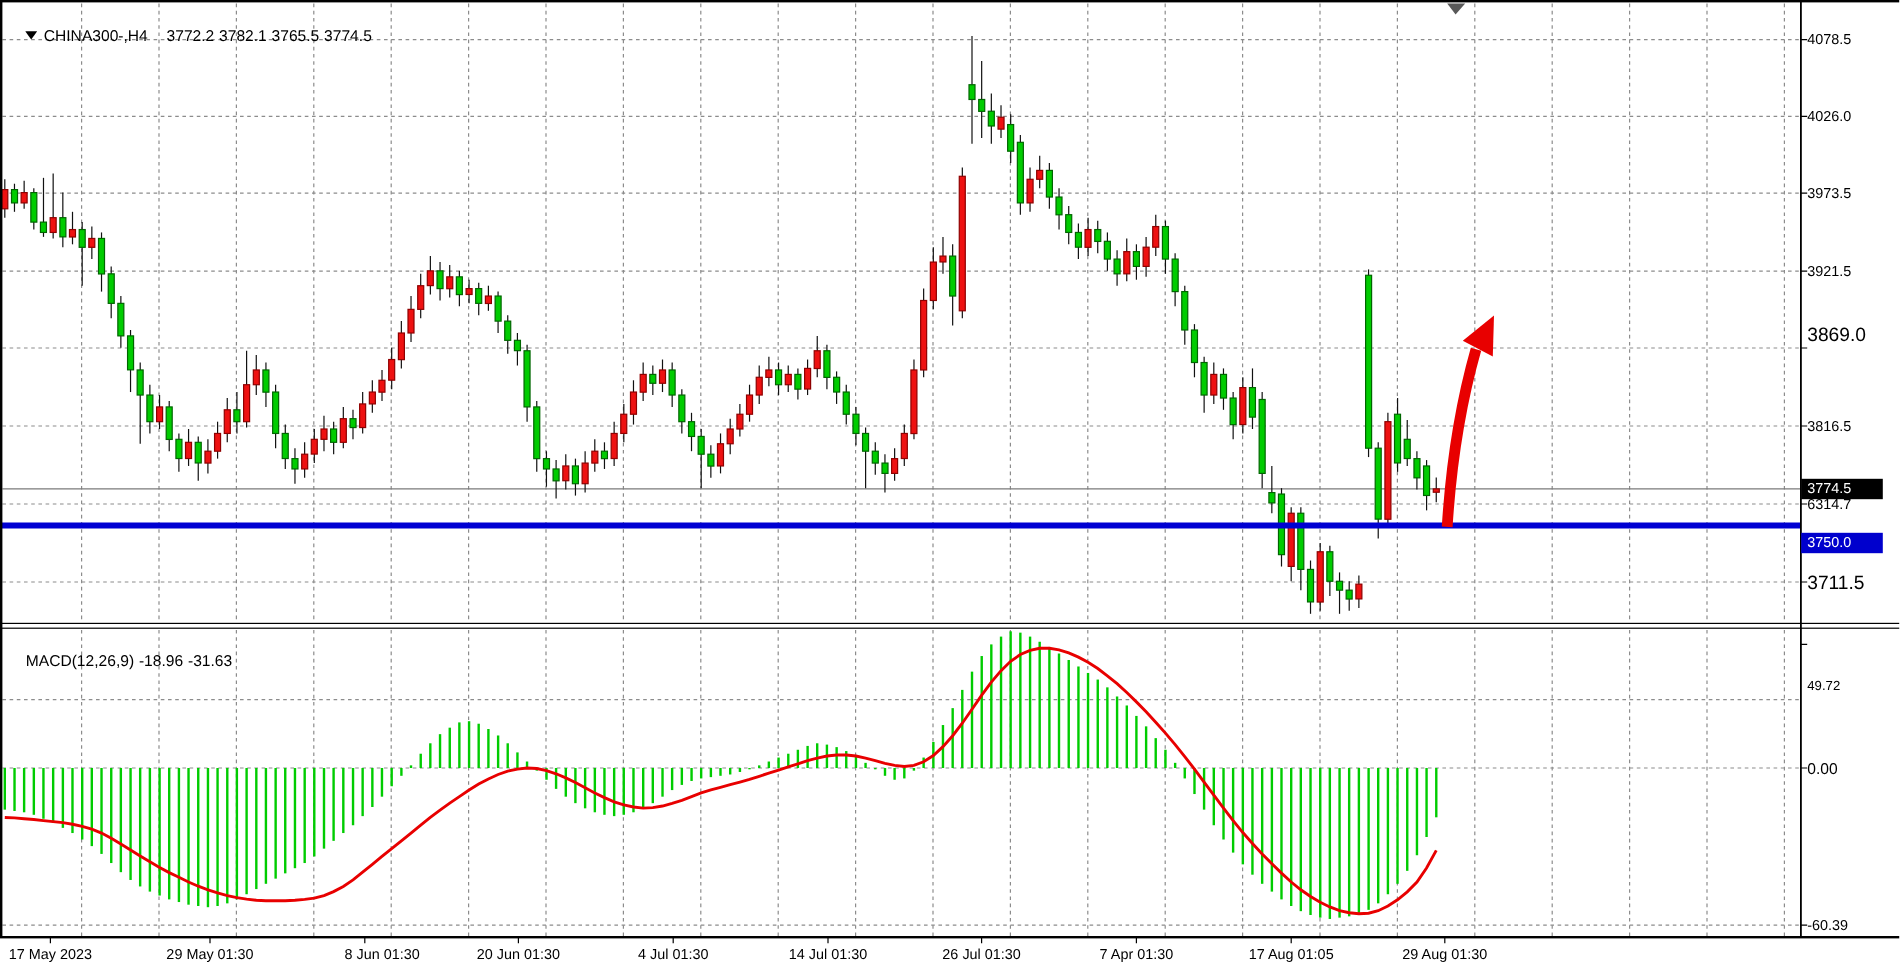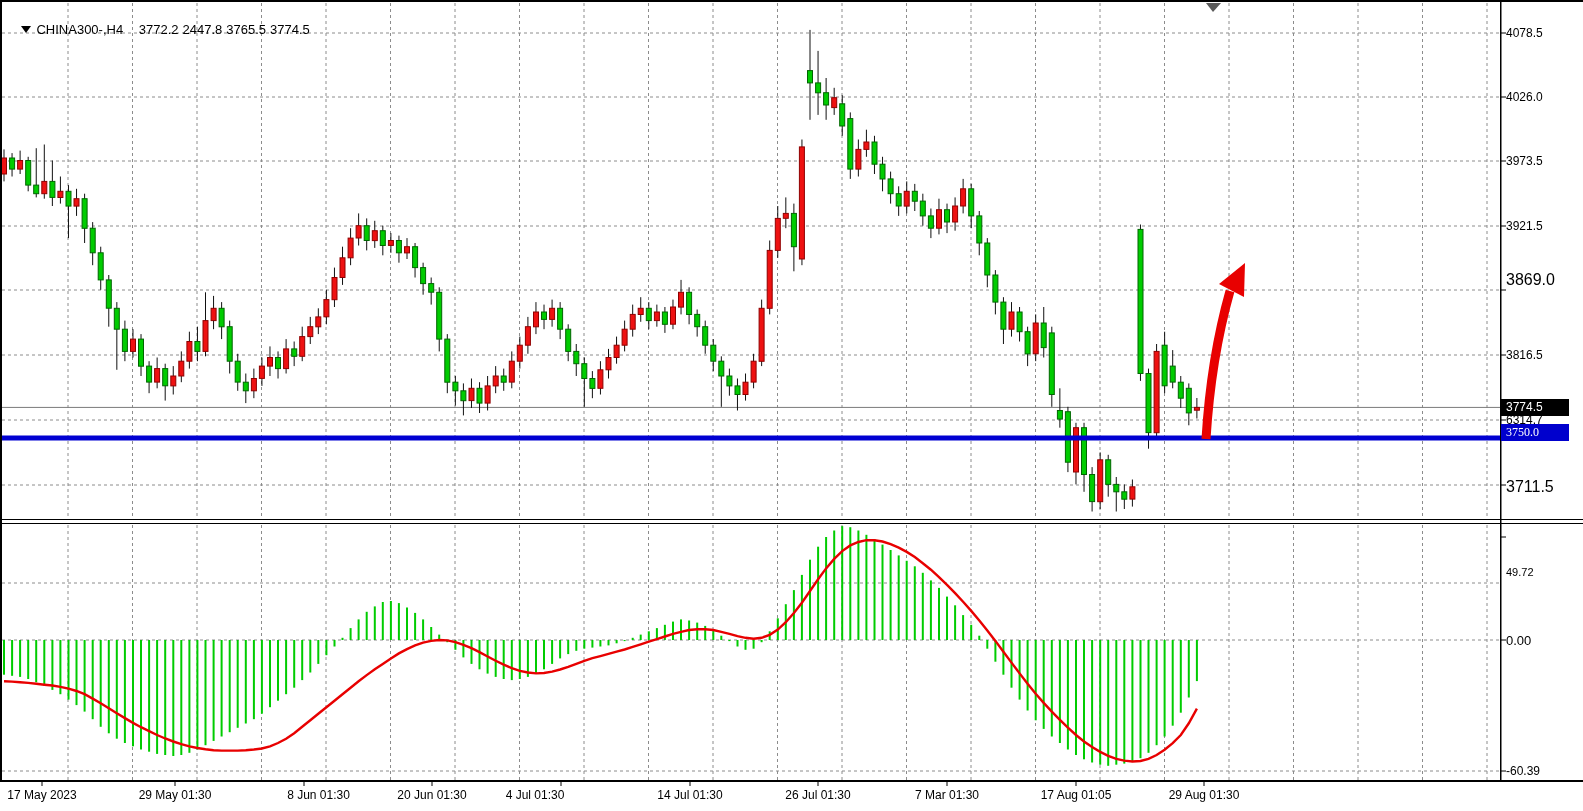--- a/index.html
+++ b/index.html
@@ -565,23 +565,26 @@
         <line x1="818" y1="781" x2="818" y2="786" stroke="#000" stroke-width="1"></line>
         <line x1="947" y1="781" x2="947" y2="786" stroke="#000" stroke-width="1"></line>
         <line x1="1076" y1="781" x2="1076" y2="786" stroke="#000" stroke-width="1"></line>
         <line x1="1204" y1="781" x2="1204" y2="786" stroke="#000" stroke-width="1"></line>
       </g>
     </svg>
 
   <div class="chart-title">
     <span class="sym-icon"><svg width="11" height="9">
           <polygon points="0,1 10,1 5,8" fill="#000"></polygon>
-        </svg></span><span>CHINA300-,H4</span><span style="margin-right:8px"> </span><span>3772.2</span><span>2447.8</span><span>3765.5</span><span>3774.5</span>
+        </svg></span><span>CHINA300-,H4</span><span style="margin-right:8px"> </span><span>3772.2</span><span>3782.1</span><span>3765.5</span><span>3774.5</span>
   </div>
 
+  <div class="macd-title">
+    <span>MACD(12,26,9)</span><span>-18.96</span><span>-31.63</span>
+  </div>
 
   <div id="price-labels">
       <div style="position: absolute; left: 1506px; top: 26px; font-size: 12px;">4078.5</div>
       <div style="position: absolute; left: 1506px; top: 90px; font-size: 12px;">4026.0</div>
       <div style="position: absolute; left: 1506px; top: 154px; font-size: 12px;">3973.5</div>
       <div style="position: absolute; left: 1506px; top: 219px; font-size: 12px;">3921.5</div>
       <div style="position: absolute; left: 1506px; top: 271px; font-size: 16px;">3869.0</div>
       <div style="position: absolute; left: 1506px; top: 348px; font-size: 12px;">3816.5</div>
       <div style="position: absolute; left: 1506px; top: 413px; font-size: 12px;">6314.7</div>
       <div style="position: absolute; left: 1506px; top: 478px; font-size: 16px;">3711.5</div>
@@ -589,23 +592,23 @@
   <div id="macd-labels">
       <div style="position: absolute; left: 1506px; top: 530px; font-size: 11px; margin-top: 36px;">49.72</div>
       <div style="position: absolute; left: 1506px; top: 633px; font-size: 13px;">0.00</div>
       <div style="position: absolute; left: 1506px; top: 764px; font-size: 12px;">-60.39</div>
     </div>
   <div id="date-labels">
       <div class="date-label" style="left: 42px;">17 May 2023</div>
       <div class="date-label" style="left: 175px;">29 May 01:30</div>
       <div class="date-label" style="left: 304px; padding-left: 29px;">8 Jun 01:30</div>
       <div class="date-label" style="left: 432px;">20 Jun 01:30</div>
-      <div class="date-label" style="left: 535px; text-align: right;">4 Jul 01:30</div>
+      <div class="date-label" style="left: 561px; text-align: right;">4 Jul 01:30</div>
       <div class="date-label" style="left: 690px;">14 Jul 01:30</div>
       <div class="date-label" style="left: 818px;">26 Jul 01:30</div>
-      <div class="date-label" style="left: 947px;">7 Mar 01:30</div>
+      <div class="date-label" style="left: 947px;">7 Apr 01:30</div>
       <div class="date-label" style="left: 1076px;">17 Aug 01:05</div>
       <div class="date-label" style="left: 1204px;">29 Aug 01:30</div>
     </div>
 
   <div class="price-tag" id="current-tag" style="top: 399px; background: rgb(0, 0, 0);">3774.5</div>
-  <div class="price-tag" id="support-tag" style="top: 424px; background: rgb(0, 0, 205); font-family: Liberation Serif, serif;">3750.0</div>
+  <div class="price-tag" id="support-tag" style="top: 444px; background: rgb(0, 0, 205);">3750.0</div>
 </div>
 
 </body></html>

